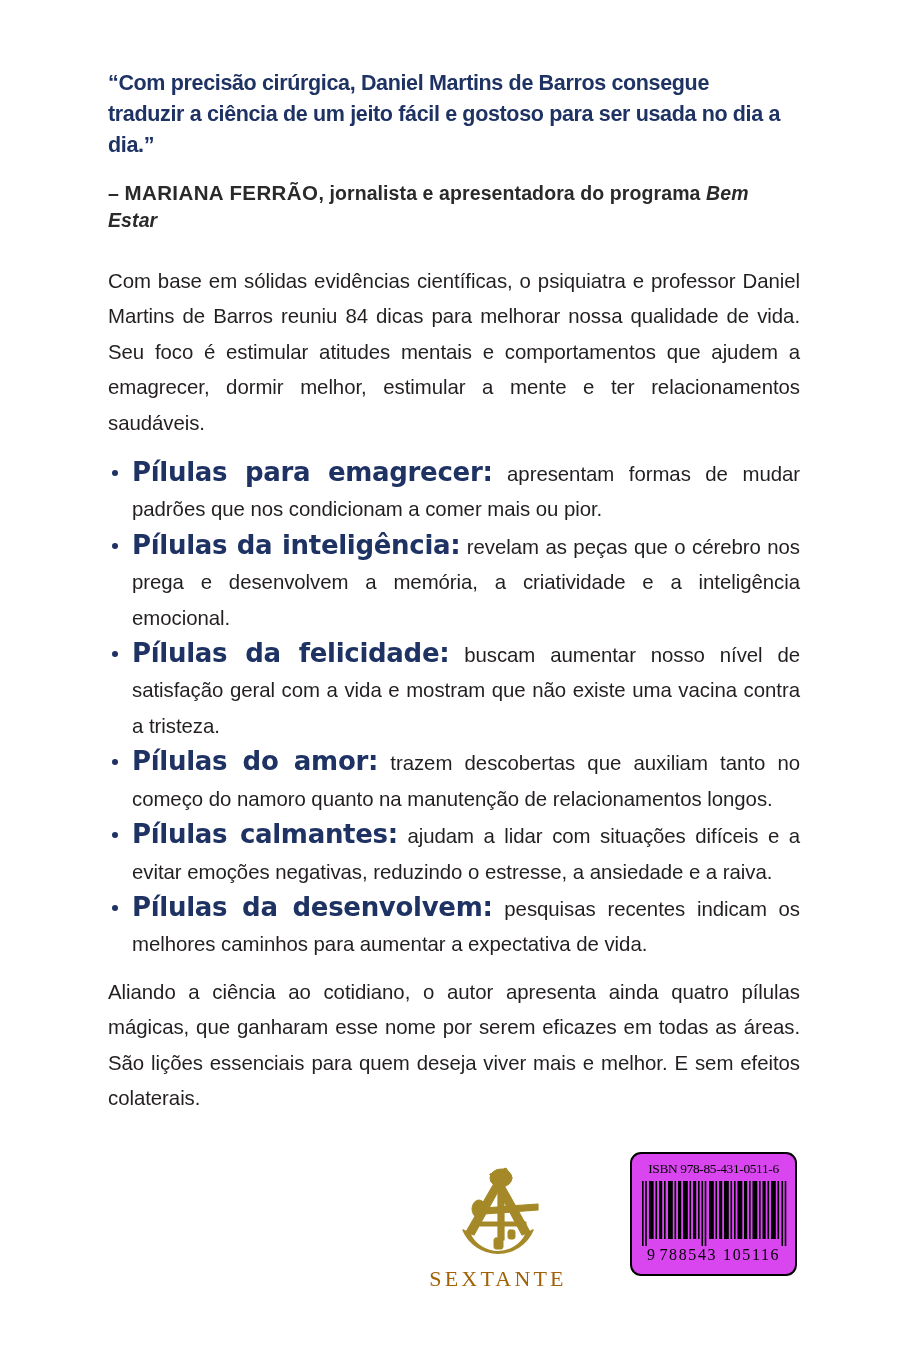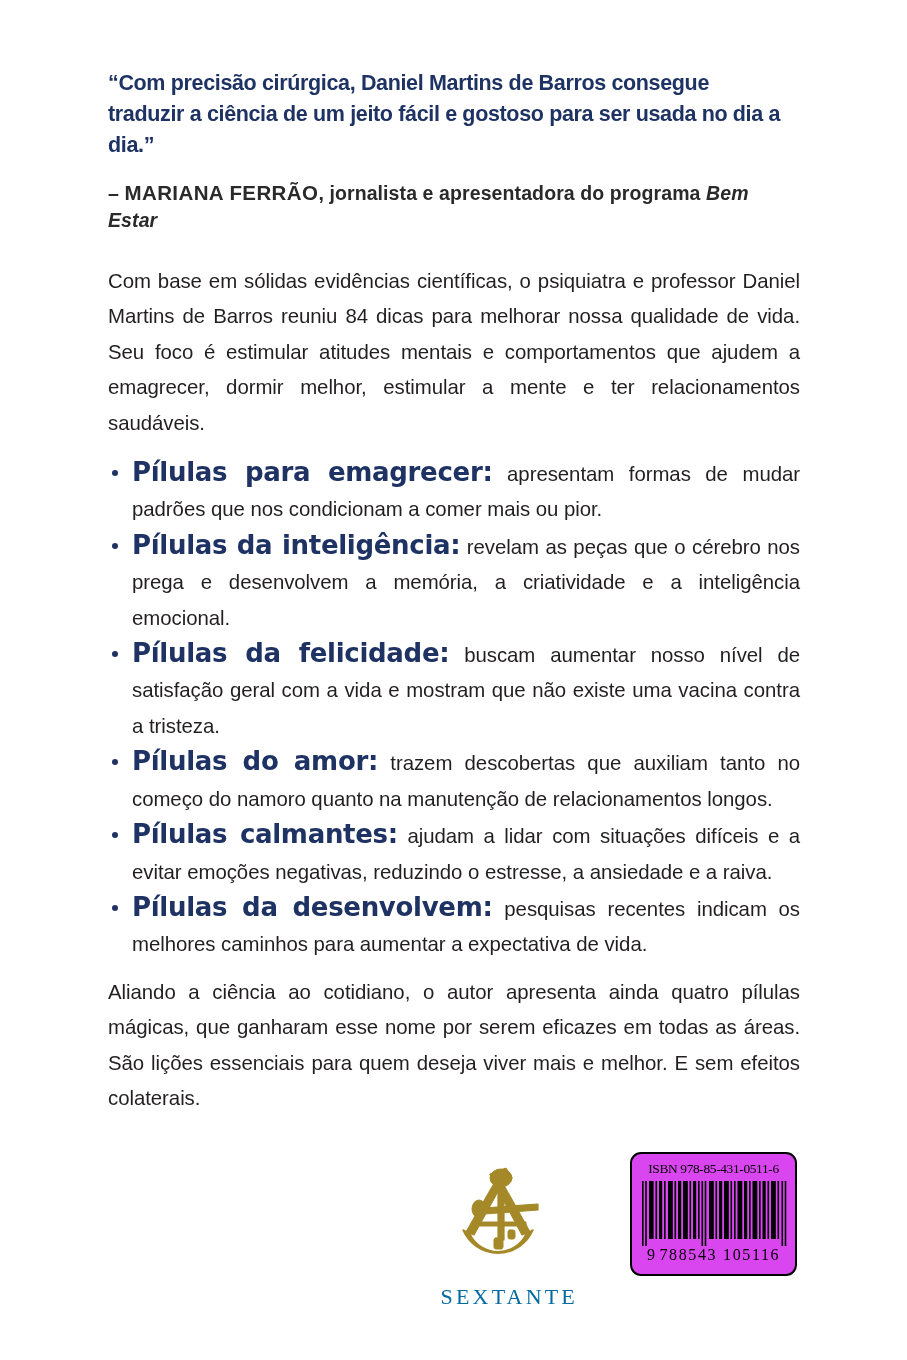--- a/index.html
+++ b/index.html
@@ -123,27 +123,26 @@
     top: 20px;
     width: 160px;
     text-align: center;
   }
   .logo-mark {
     display: block;
     margin: 0 auto;
   }
   .logo-word {
     display: block;
-    margin-top: 20px;
-    color: #0369a1;
+    margin-top: 2px;
+    color: #a16207;
     font-family: "Liberation Serif", serif;
     font-size: 22px;
     letter-spacing: 3.2px;
     font-weight: normal;
-    text-align: right;
   }
 
   .barcode-box {
     position: absolute;
     left: 630px;
     top: 12px;
     width: 167px;
     height: 124px;
     border: 2px solid #000000;
     border-radius: 11px;

